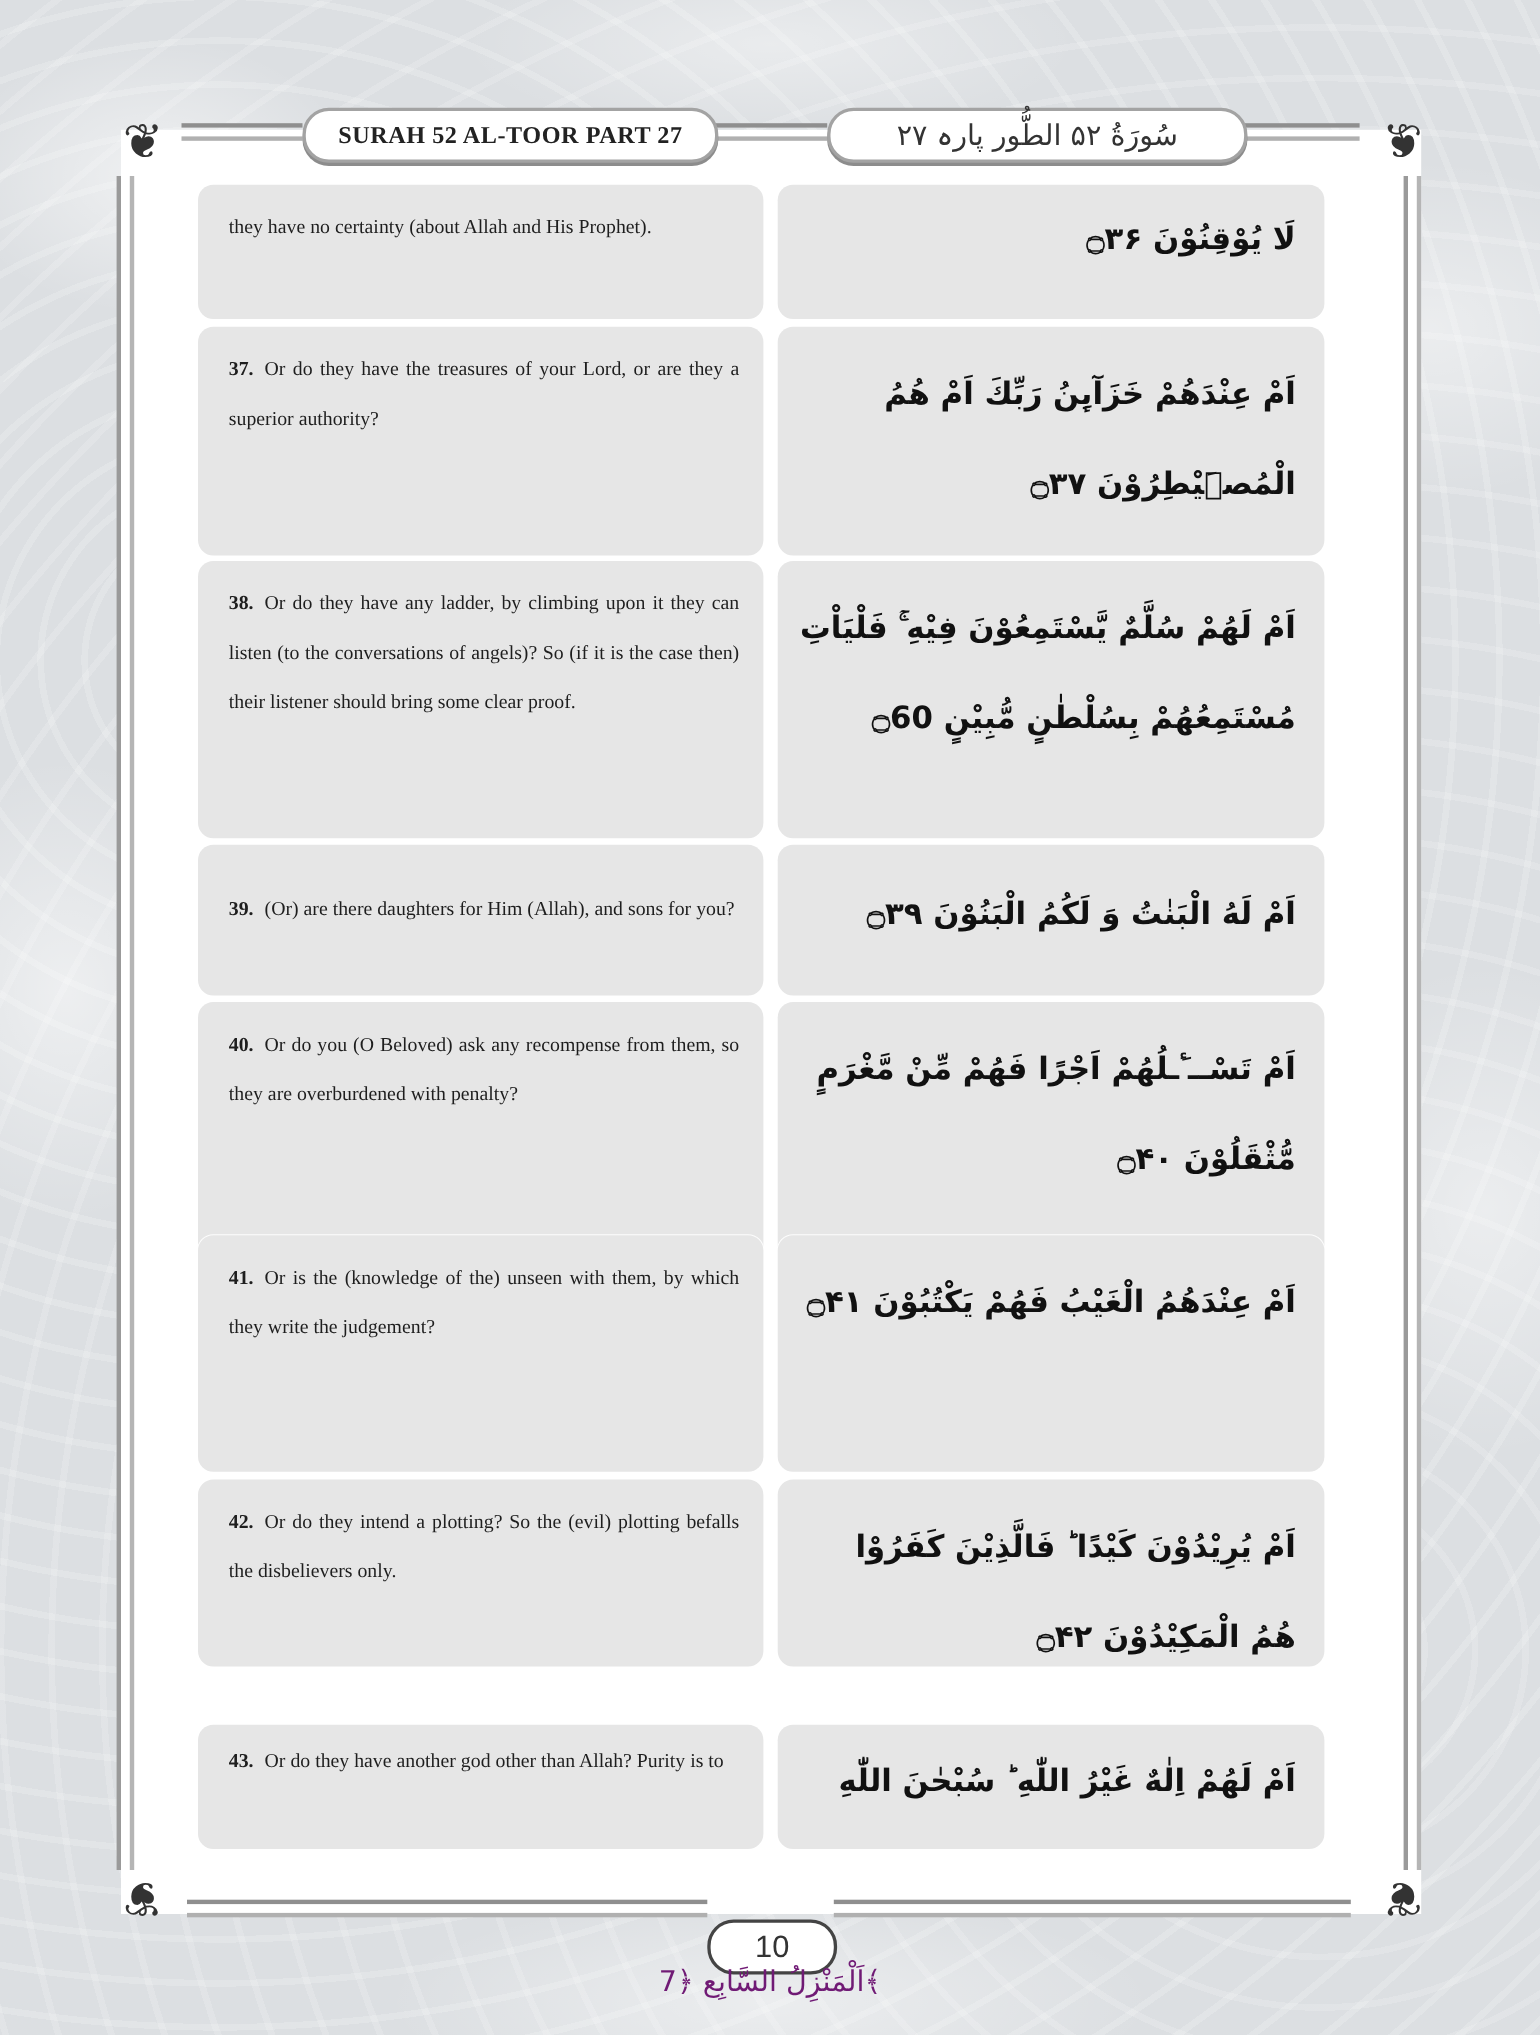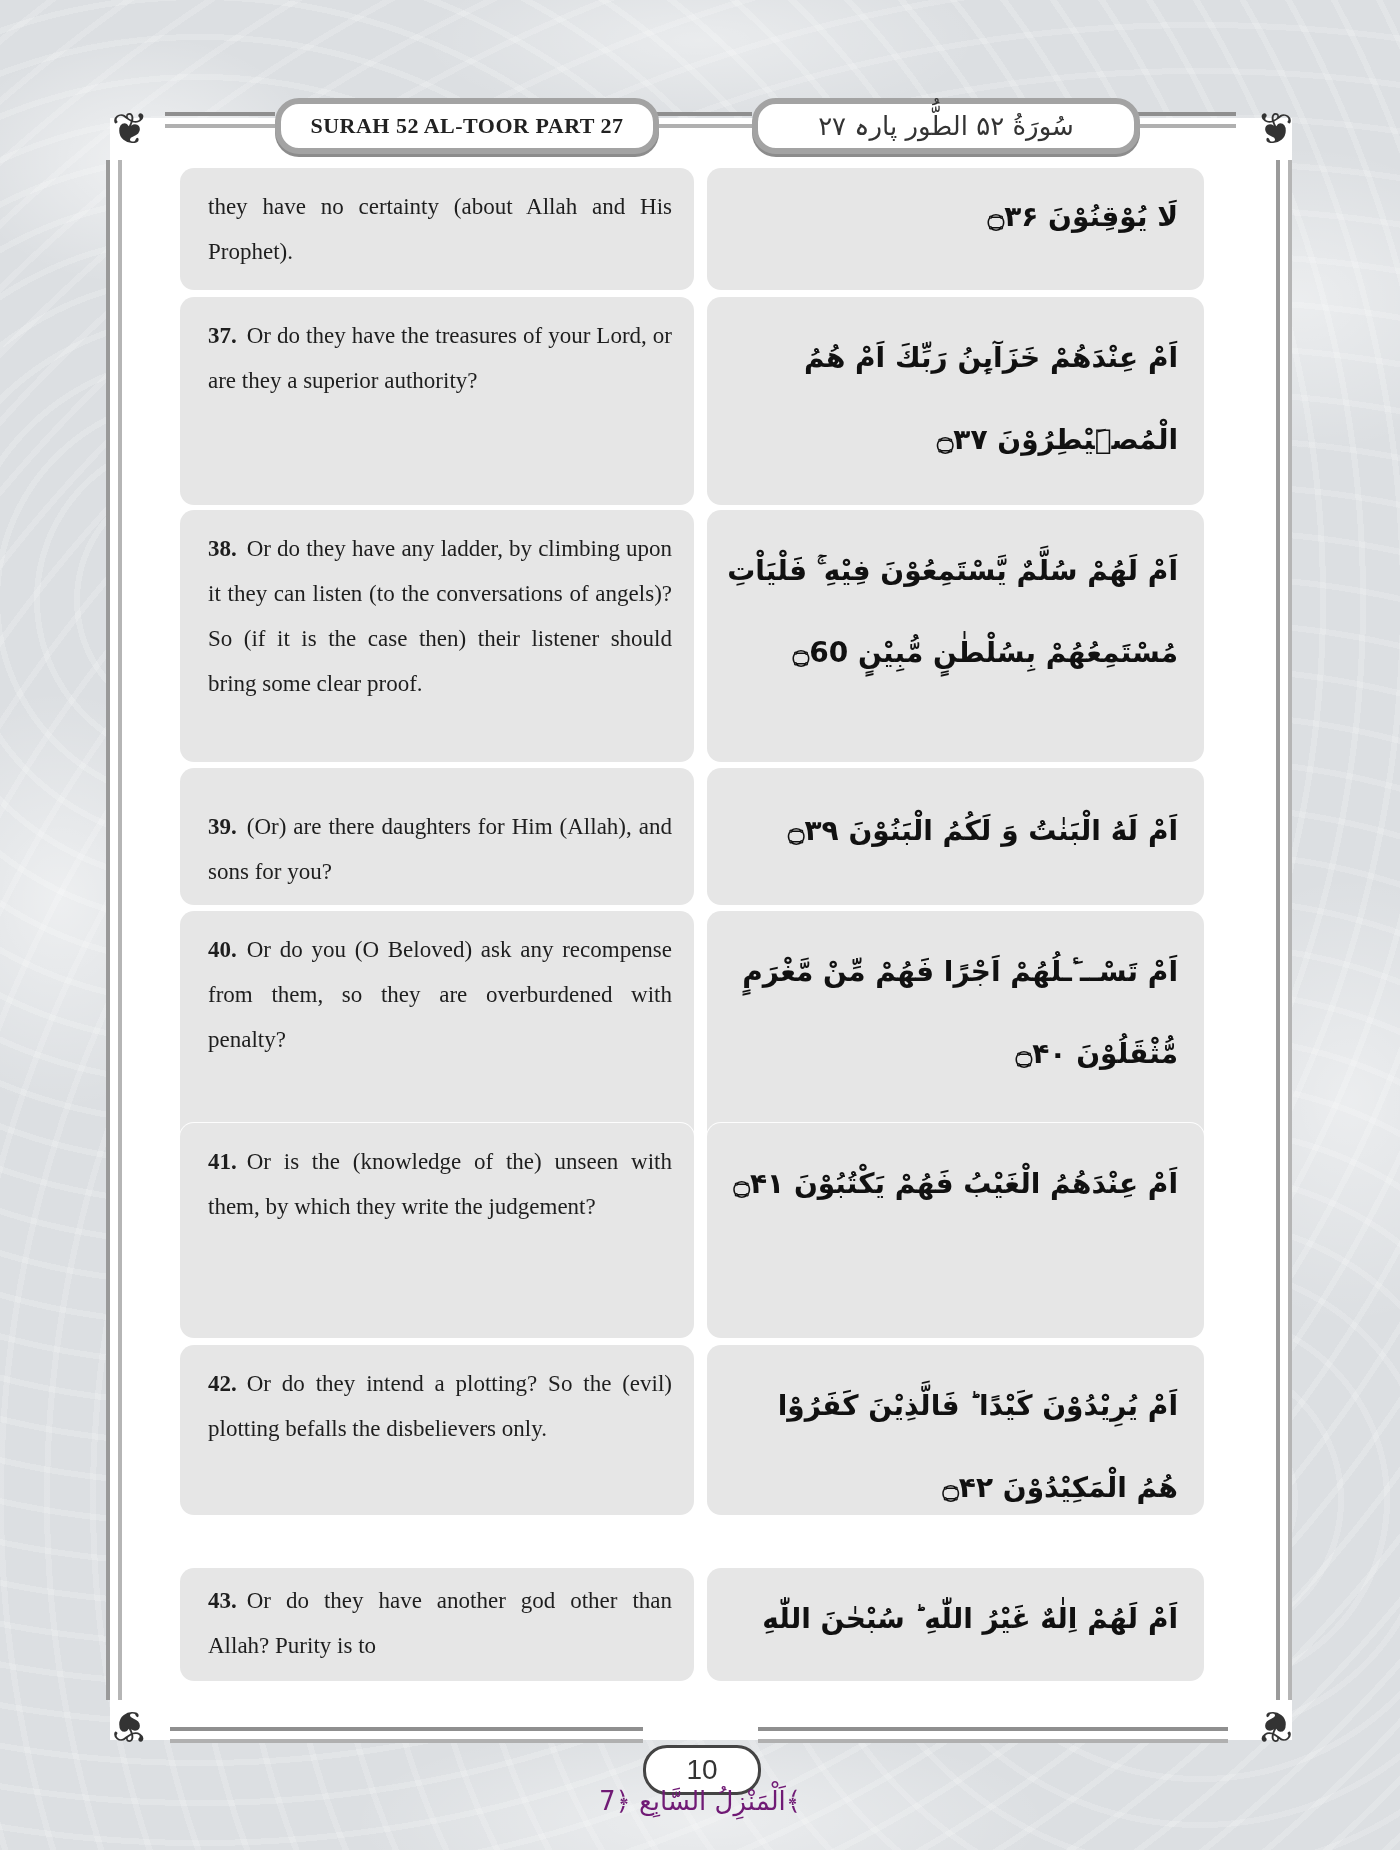--- a/index.html
+++ b/index.html
@@ -33,36 +33,36 @@
   .frame-line-h { position:absolute; height:16px; }
   .frame-line-h::before, .frame-line-h::after {
     content:""; position:absolute; left:0; right:0; height:4px; background:#8f8f8f;
   }
   .frame-line-h::before { top:0; } .frame-line-h::after { bottom:0; background:#b0b0b0; }
   .corner {
     position:absolute; width:70px; height:70px; color:#333;
     font-size:44px; line-height:70px; text-align:center;
   }
   .header-pill {
-    position:absolute; top:98px; height:44px; border:6px solid #a3a3a3;
+    position:absolute; top:98px; height:44px; border:3px solid #a3a3a3;
     border-radius:24px; background:#fff; display:flex; align-items:center; justify-content:center;
     box-shadow: 0 3px 0 #8c8c8c;
   }
   .header-pill.en { left:275px; width:372px; font-weight:bold; font-size:22px; letter-spacing:0.5px; color:#222; }
   .header-pill.ar { left:752px; width:376px; font-size:26px; color:#333; direction:rtl; font-family:"DejaVu Sans", sans-serif; }
   .row { position:absolute; left:180px; width:1024px; }
   .cell {
     position:absolute; top:0; bottom:0; background:#e6e6e6; border-radius:14px;
     box-shadow: 0 0 0 1px rgba(255,255,255,0.9);
   }
   .cell.en { left:0; width:514px; }
   .cell.ar { left:527px; width:497px; }
   .en-text {
     position:absolute; left:28px; right:22px; top:16px;
-    font-size:23px; line-height:45px; color:#1e1e1e; text-align:justify;
+    font-size:18px; line-height:45px; color:#1e1e1e; text-align:justify;
   }
   .en-text .num { font-weight:bold; margin-right:10px; }
   .ar-text {
     position:absolute; right:26px; left:20px; top:20px;
     direction:rtl; text-align:right;
     font-family:"DejaVu Sans", sans-serif; font-weight:bold;
     font-size:28px; line-height:82px; color:#111;
   }
   .footer-pill {
     position:absolute; left:643px; top:1708px; width:112px; height:44px;

